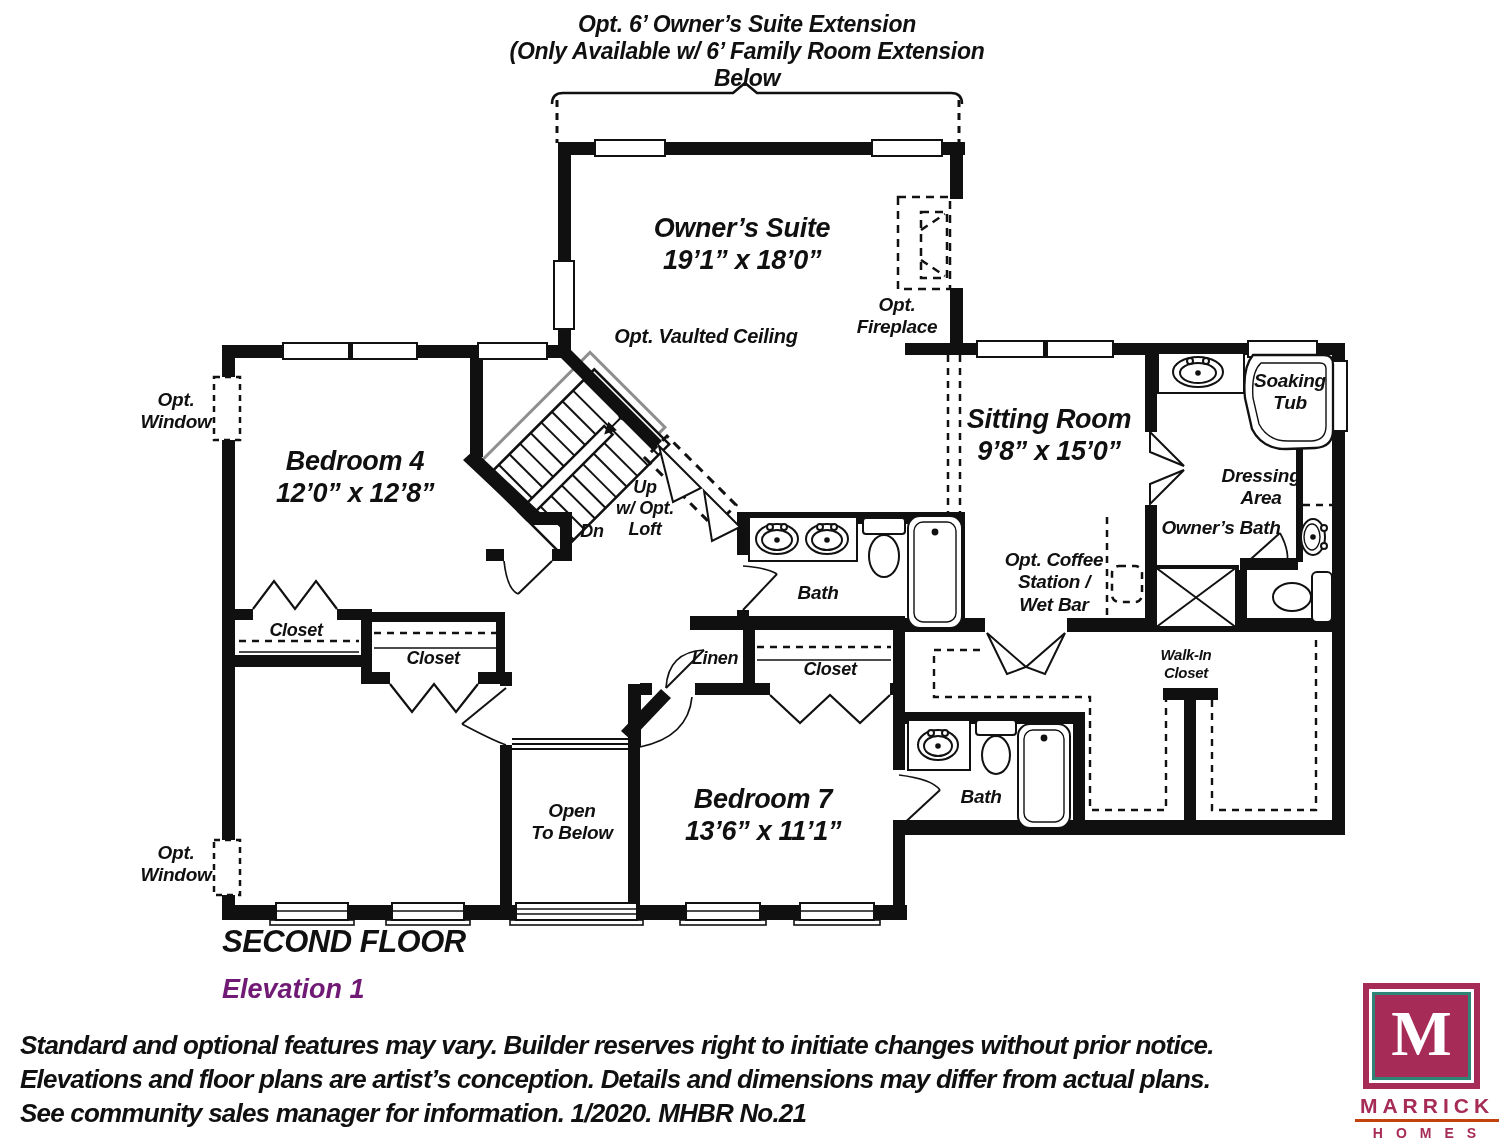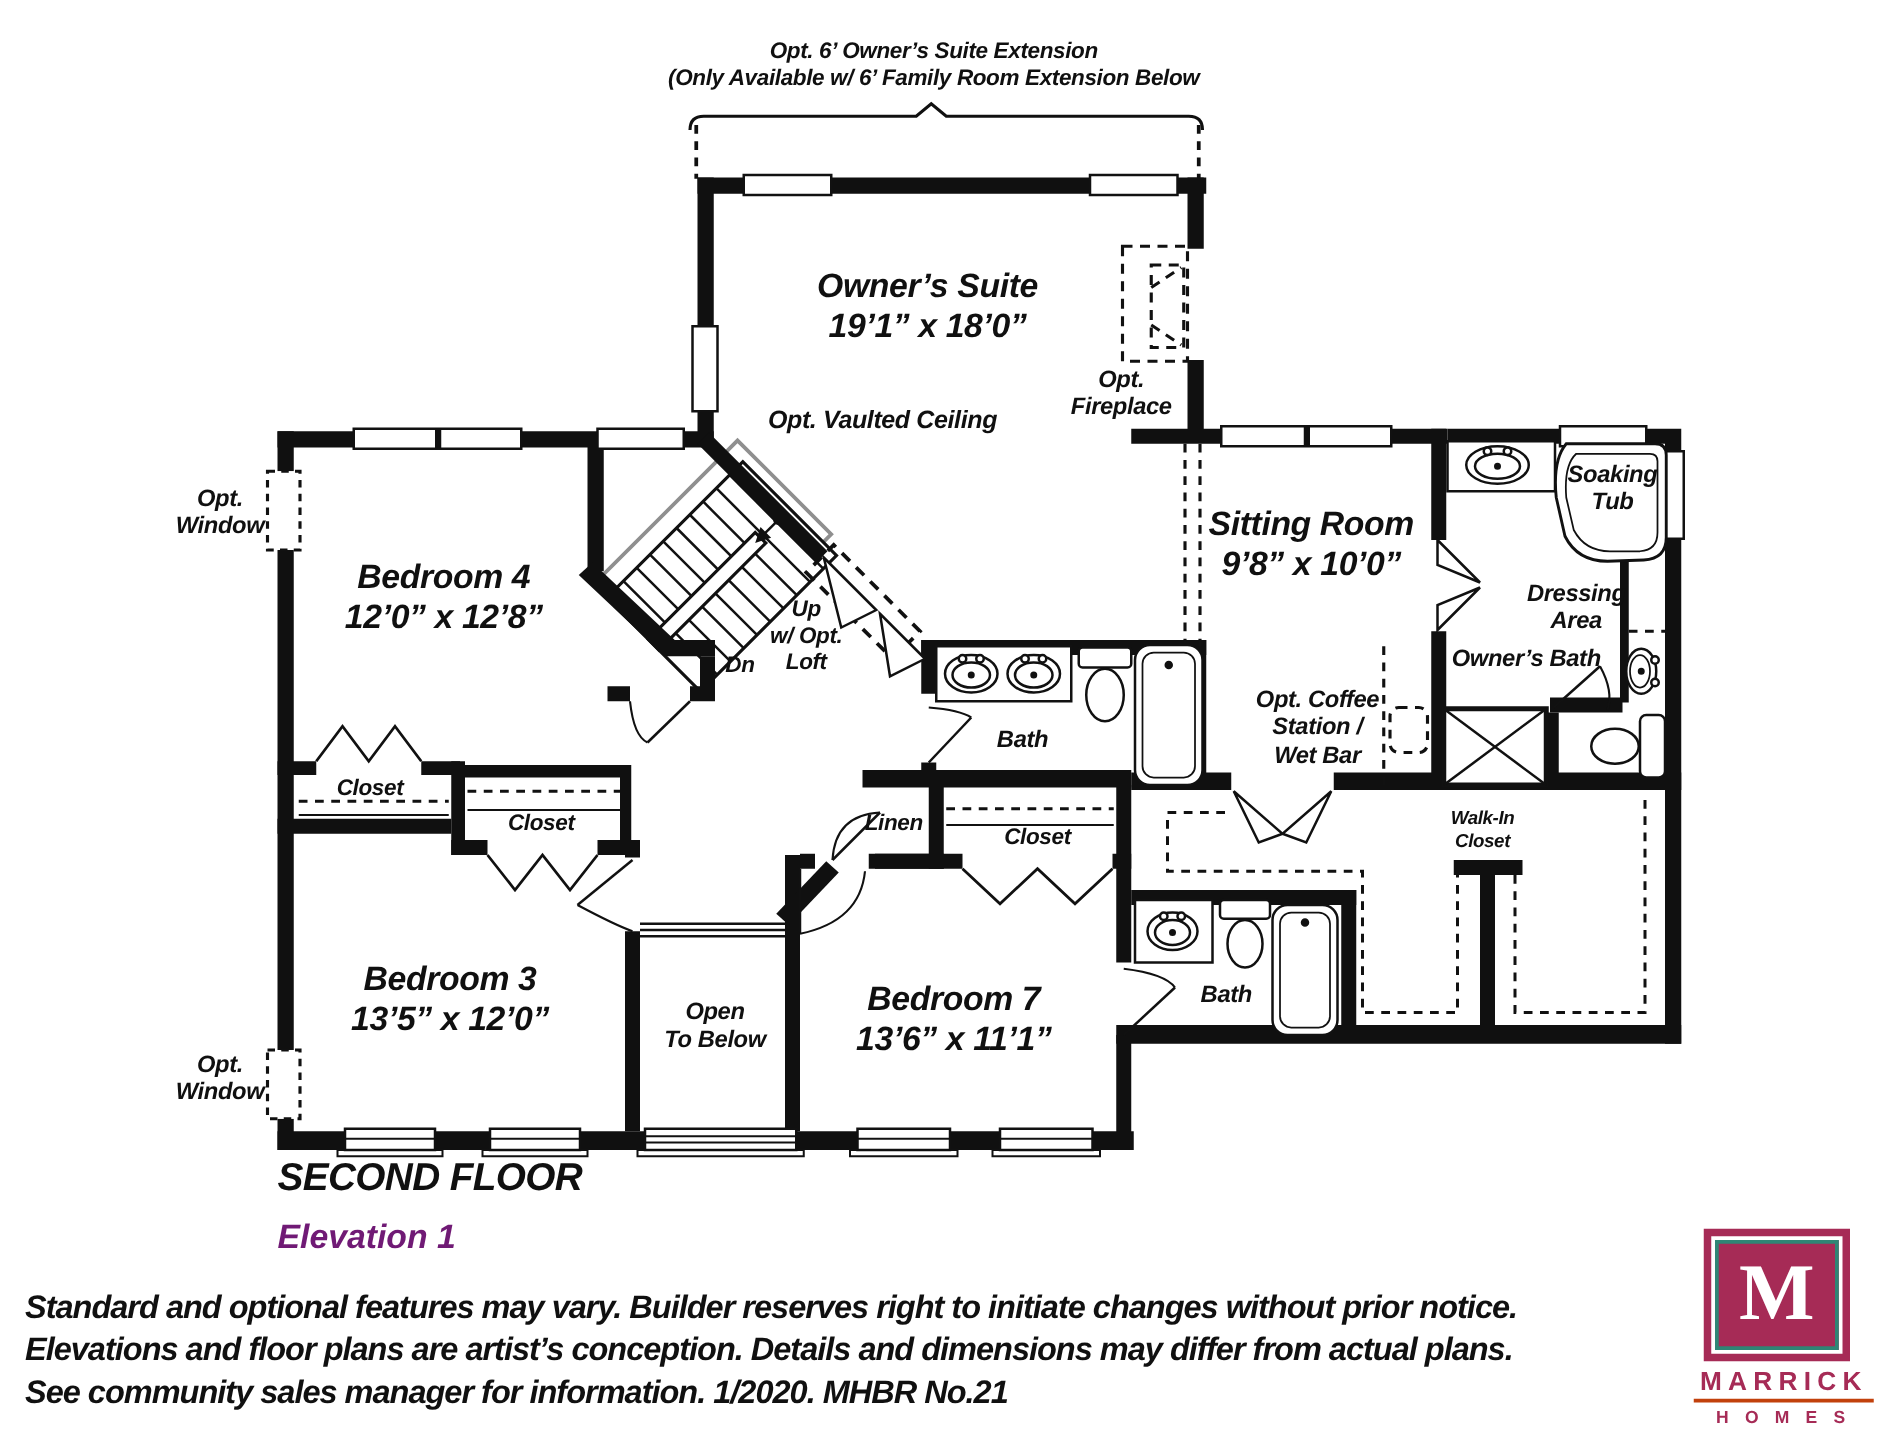--- a/index.html
+++ b/index.html
@@ -3,21 +3,21 @@
 <meta charset="utf-8">
 <style>
   html,body{margin:0;padding:0;background:#ffffff;}
   #canvas{position:relative;width:1512px;height:1148px;background:#ffffff;overflow:hidden;
           font-family:"Liberation Sans",sans-serif;}
   #plan-svg{position:absolute;left:0;top:0;}
   .lbl{position:absolute;transform:translate(-50%,-50%);color:#101010;
        font-family:"Liberation Sans",sans-serif;font-weight:bold;font-style:italic;
        text-align:center;white-space:pre-line;line-height:1.18;letter-spacing:-0.3px;}
   .lbl span{display:block;}
-  .f27{font-size:27px;} .f23{font-size:18px;} .f21{font-size:15px;}
+  .f27{font-size:27px;} .f23{font-size:23px;} .f21{font-size:15px;}
   .f20{font-size:20px;} .f19{font-size:19px;} .f18{font-size:18px;}
   .title-floor{position:absolute;left:222px;top:924px;font-size:31px;font-weight:bold;
        font-style:italic;letter-spacing:-0.5px;color:#101010;}
   .title-elev{position:absolute;left:222px;top:974px;font-size:27px;font-weight:bold;
        font-style:italic;color:#701a75;}
   .disclaimer{position:absolute;left:20px;top:1028px;width:1230px;font-size:26px;
        font-weight:bold;font-style:italic;line-height:34px;letter-spacing:-0.8px;color:#101010;}
   
   .logo-box{position:absolute;left:1363px;top:983px;width:117px;height:106px;
        background:#A62B56;padding:6px;box-sizing:border-box;}
@@ -338,41 +338,38 @@
 (Only Available w/ 6’ Family Room Extension Below</div>
 
 <div class="lbl f27" style="left:742px;top:245px;">
   <span>Owner’s Suite</span><span>19’1” x 18’0”</span>
 </div>
 <div class="lbl f20" style="left:706px;top:337px;">Opt. Vaulted Ceiling</div>
 <div class="lbl f19" style="left:897px;top:316px;">Opt.
 Fireplace</div>
 
 <div class="lbl f27" style="left:1049px;top:436px;">
-  <span>Sitting Room</span><span>9’8” x 10’0”</span>
+  <span>Sitting Room</span><span>9’8” x 15’0”</span>
 </div>
 <div class="lbl f19" style="left:1290px;top:392px;">Soaking
 Tub</div>
 <div class="lbl f19" style="left:1261px;top:487px;">Dressing
 Area</div>
 <div class="lbl f19" style="left:1221px;top:528px;">Owner’s Bath</div>
 <div class="lbl f19" style="left:1054px;top:583px;">Opt. Coffee
 Station /
 Wet Bar</div>
 <div class="lbl f21" style="left:1186px;top:664px;">Walk-In
 Closet</div>
 <div class="lbl f19" style="left:818px;top:593px;">Bath</div>
 <div class="lbl f19" style="left:981px;top:797px;">Bath</div>
 
 <div class="lbl f27" style="left:355px;top:478px;">
   <span>Bedroom 4</span><span>12’0” x 12’8”</span>
 </div>
-<div class="lbl f27" style="left:360px;top:800px;">
-  <span>Bedroom 3</span><span>13’5” x 12’0”</span>
-</div>
 <div class="lbl f27" style="left:763px;top:816px;">
   <span>Bedroom 7</span><span>13’6” x 11’1”</span>
 </div>
 
 <div class="lbl f19" style="left:176px;top:411px;">Opt.
 Window</div>
 <div class="lbl f19" style="left:176px;top:864px;">Opt.
 Window</div>
 
 <div class="lbl f18" style="left:296px;top:631px;">Closet</div>

